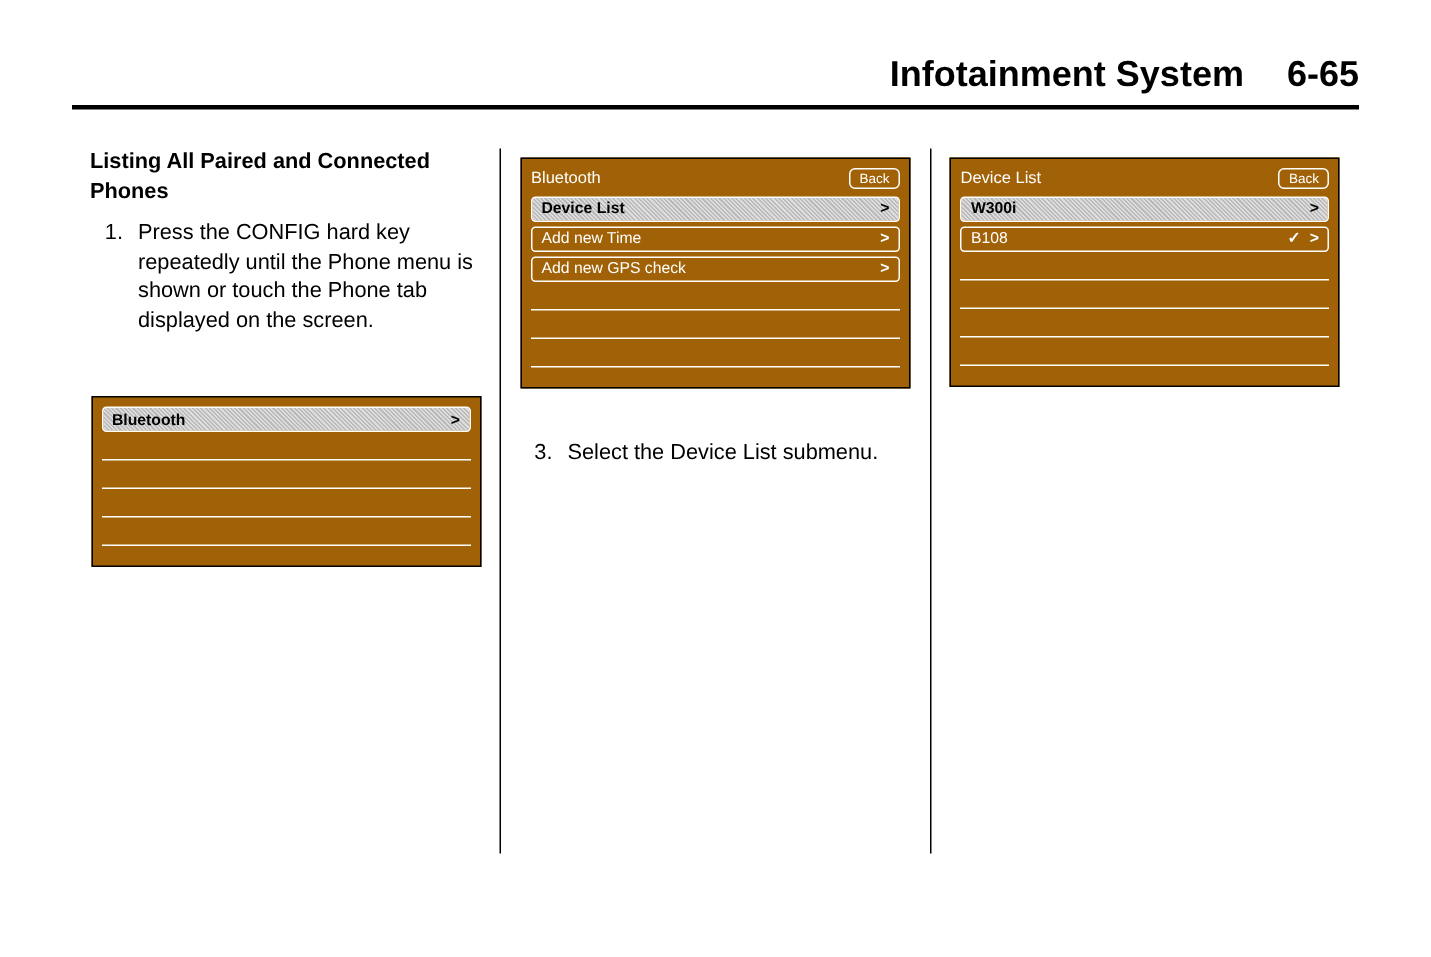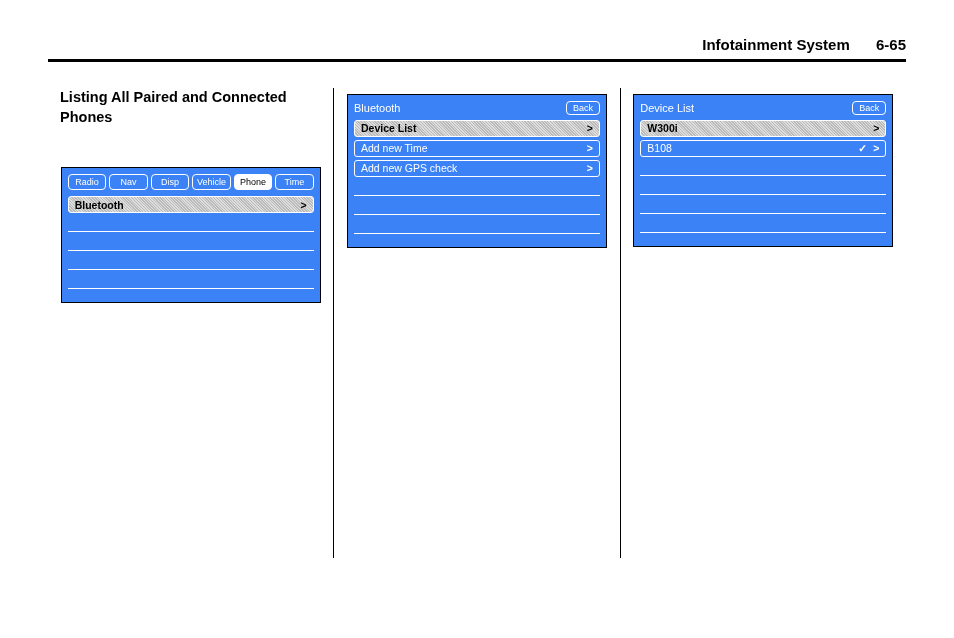--- a/index.html
+++ b/index.html
@@ -7,21 +7,21 @@
     font-family: Arial, Helvetica, sans-serif;
     width: 954px;
     height: 638px;
     background: #fff;
     padding: 36px 48px 24px 48px;
     position: relative;
   }
   .header {
     text-align: right;
     font-weight: bold;
-    font-size: 15px;
+    font-size: 24px;
     padding-bottom: 6px;
     border-bottom: 3px solid #000;
     margin-bottom: 26px;
   }
   .header .pg { margin-left: 22px; }
   .cols {
     display: flex;
     gap: 0;
     height: 470px;
   }
@@ -36,21 +36,21 @@
     font-weight: bold;
     font-size: 14.5px;
     margin-bottom: 8px;
   }
   ol { list-style: decimal; padding-left: 26px; }
   ol li { margin-bottom: 10px; padding-left: 6px; }
   p.para { margin-bottom: 8px; }
 
   
   .screen {
-    background: #3b82f6;
+    background: #a16207;
     border: 1px solid #000;
     width: 260px;
     margin: 24px auto 30px auto;
     padding: 6px 6px 10px 6px;
     color: #fff;
     font-family: Arial, Helvetica, sans-serif;
     font-size: 11px;
   }
   .screen .tabbar {
     display: flex;
@@ -119,30 +119,25 @@
 
 <div class="header">
   <span>Infotainment System</span>
   <span class="pg">6-65</span>
 </div>
 
 <div class="cols">
 
   <div class="col">
     <div class="sect-title">Listing All Paired and Connected Phones</div>
+    <ol>
+      <li>Press the CONFIG hard key repeatedly until the Phone menu is shown or touch the Phone tab displayed on the screen.</li>
+    </ol>
 
     <div class="screen col1-screen">
-      <div class="tabbar" id="s1tabs">
-          <div class="tab">Radio</div>
-          <div class="tab">Nav</div>
-          <div class="tab">Disp</div>
-          <div class="tab">Vehicle</div>
-          <div class="tab sel">Phone</div>
-          <div class="tab">Time</div>
-        </div>
       <div id="s1rows">
           <div class="row sel">
             <span>Bluetooth</span>
             <span><span class="arrow">&gt;</span></span>
           </div>
           <div class="row empty"></div>
           <div class="row empty"></div>
           <div class="row empty"></div>
           <div class="row empty"></div>
         </div>
@@ -167,20 +162,23 @@
           </div>
           <div class="row">
             <span>Add new GPS check</span>
             <span><span class="arrow">&gt;</span></span>
           </div>
           <div class="row empty"></div>
           <div class="row empty"></div>
           <div class="row empty"></div>
         </div>
     </div>
+    <ol start="3">
+      <li>Select the Device List submenu.</li>
+    </ol>
   </div>
 
   <div class="col">
     <div class="screen col3-screen">
       <div class="titlebar">
         <span class="title">Device List</span>
         <span class="back">Back</span>
       </div>
       <div id="s3rows">
           <div class="row sel">

